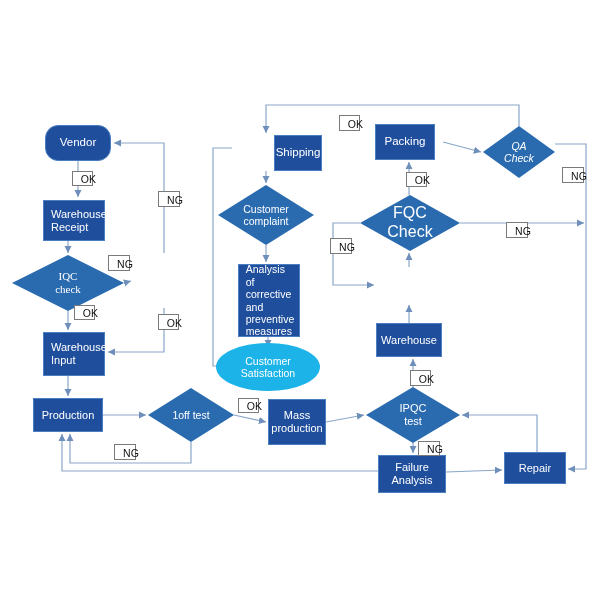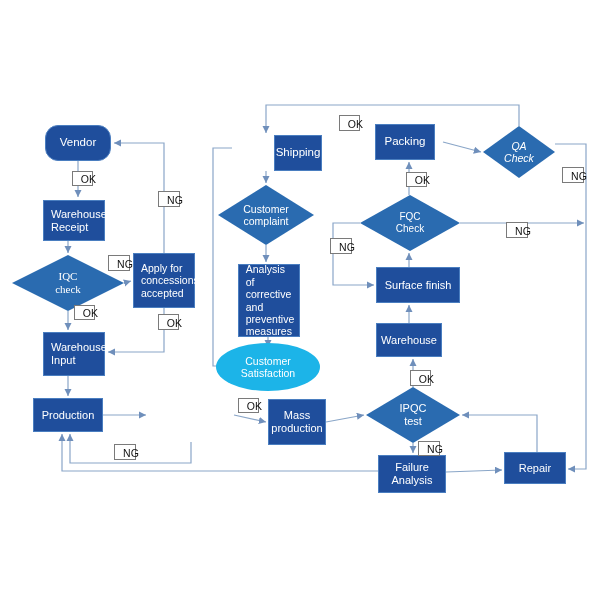--- a/index.html
+++ b/index.html
@@ -158,25 +158,20 @@
 
   <div class="node rect" style="left:45px;top:125px;width:66px;height:36px;font-size:11.5px;border-radius:13px;">
     <span class="lbl">Vendor</span>
   </div>
 
   <div class="node rect leftal" style="left:43px;top:200px;width:62px;height:41px;font-size:11px;white-space:pre-line;justify-content:flex-start;">
     <span class="lbl">Warehouse
 Receipt</span>
   </div>
 
-  <div class="node rect leftal" style="left:133px;top:253px;width:62px;height:55px;font-size:10.5px;white-space:pre-line;justify-content:flex-start;">
-    <span class="lbl">Apply for
-concessions
-accepted</span>
-  </div>
 
   <div class="node rect leftal" style="left:43px;top:332px;width:62px;height:44px;font-size:11px;white-space:pre-line;justify-content:flex-start;">
     <span class="lbl">Warehouse
 Input</span>
   </div>
 
   <div class="node rect" style="left:33px;top:398px;width:70px;height:34px;font-size:11px;">
     <span class="lbl">Production</span>
   </div>
 
@@ -191,23 +186,20 @@
 
   <div class="node rect" style="left:378px;top:455px;width:68px;height:38px;font-size:11px;white-space:pre-line;">
     <span class="lbl">Failure
 Analysis</span>
   </div>
 
   <div class="node rect" style="left:376px;top:323px;width:66px;height:34px;font-size:11px;">
     <span class="lbl">Warehouse</span>
   </div>
 
-  <div class="node rect" style="left:376px;top:267px;width:84px;height:36px;font-size:11px;">
-    <span class="lbl">Surface finish</span>
-  </div>
 
   <div class="node rect" style="left:375px;top:124px;width:60px;height:36px;font-size:11.5px;">
     <span class="lbl">Packing</span>
   </div>
 
   <div class="node rect" style="left:234px;top:135px;width:48px;height:36px;font-size:11.5px;margin-left:40px;">
     <span class="lbl">Shipping</span>
   </div>
 
   <div class="node rect leftal" style="left:238px;top:264px;width:62px;height:73px;font-size:10.5px;white-space:pre-line;justify-content:center;">
@@ -222,30 +214,34 @@
     <span class="lbl">Customer
 Satisfaction</span>
   </div>
 
   <div class="diamond" style="left:12px;top:255px;width:112px;height:56px;font-family:Liberation Serif, serif;">
     <div class="shape"></div>
     <div class="lbl" style="font-size:11px;">IQC
 check</div>
   </div>
 
+  <div class="diamond" style="left:148px;top:388px;width:86px;height:54px;">
+    <div class="shape"></div>
+    <div class="lbl" style="font-size:10.5px;">1off test</div>
+  </div>
 
   <div class="diamond" style="left:366px;top:387px;width:94px;height:56px;">
     <div class="shape"></div>
     <div class="lbl" style="font-size:11px;">IPQC
 test</div>
   </div>
 
   <div class="diamond" style="left:360px;top:195px;width:100px;height:56px;">
     <div class="shape"></div>
-    <div class="lbl" style="font-size:10px;">FQC
+    <div class="lbl" style="font-size:16px;">FQC
 Check</div>
   </div>
 
   <div class="diamond" style="left:483px;top:126px;width:72px;height:52px;font-style:italic;">
     <div class="shape"></div>
     <div class="lbl" style="font-size:10.5px;">QA
 Check</div>
   </div>
 
   <div class="diamond" style="left:218px;top:185px;width:96px;height:60px;">

